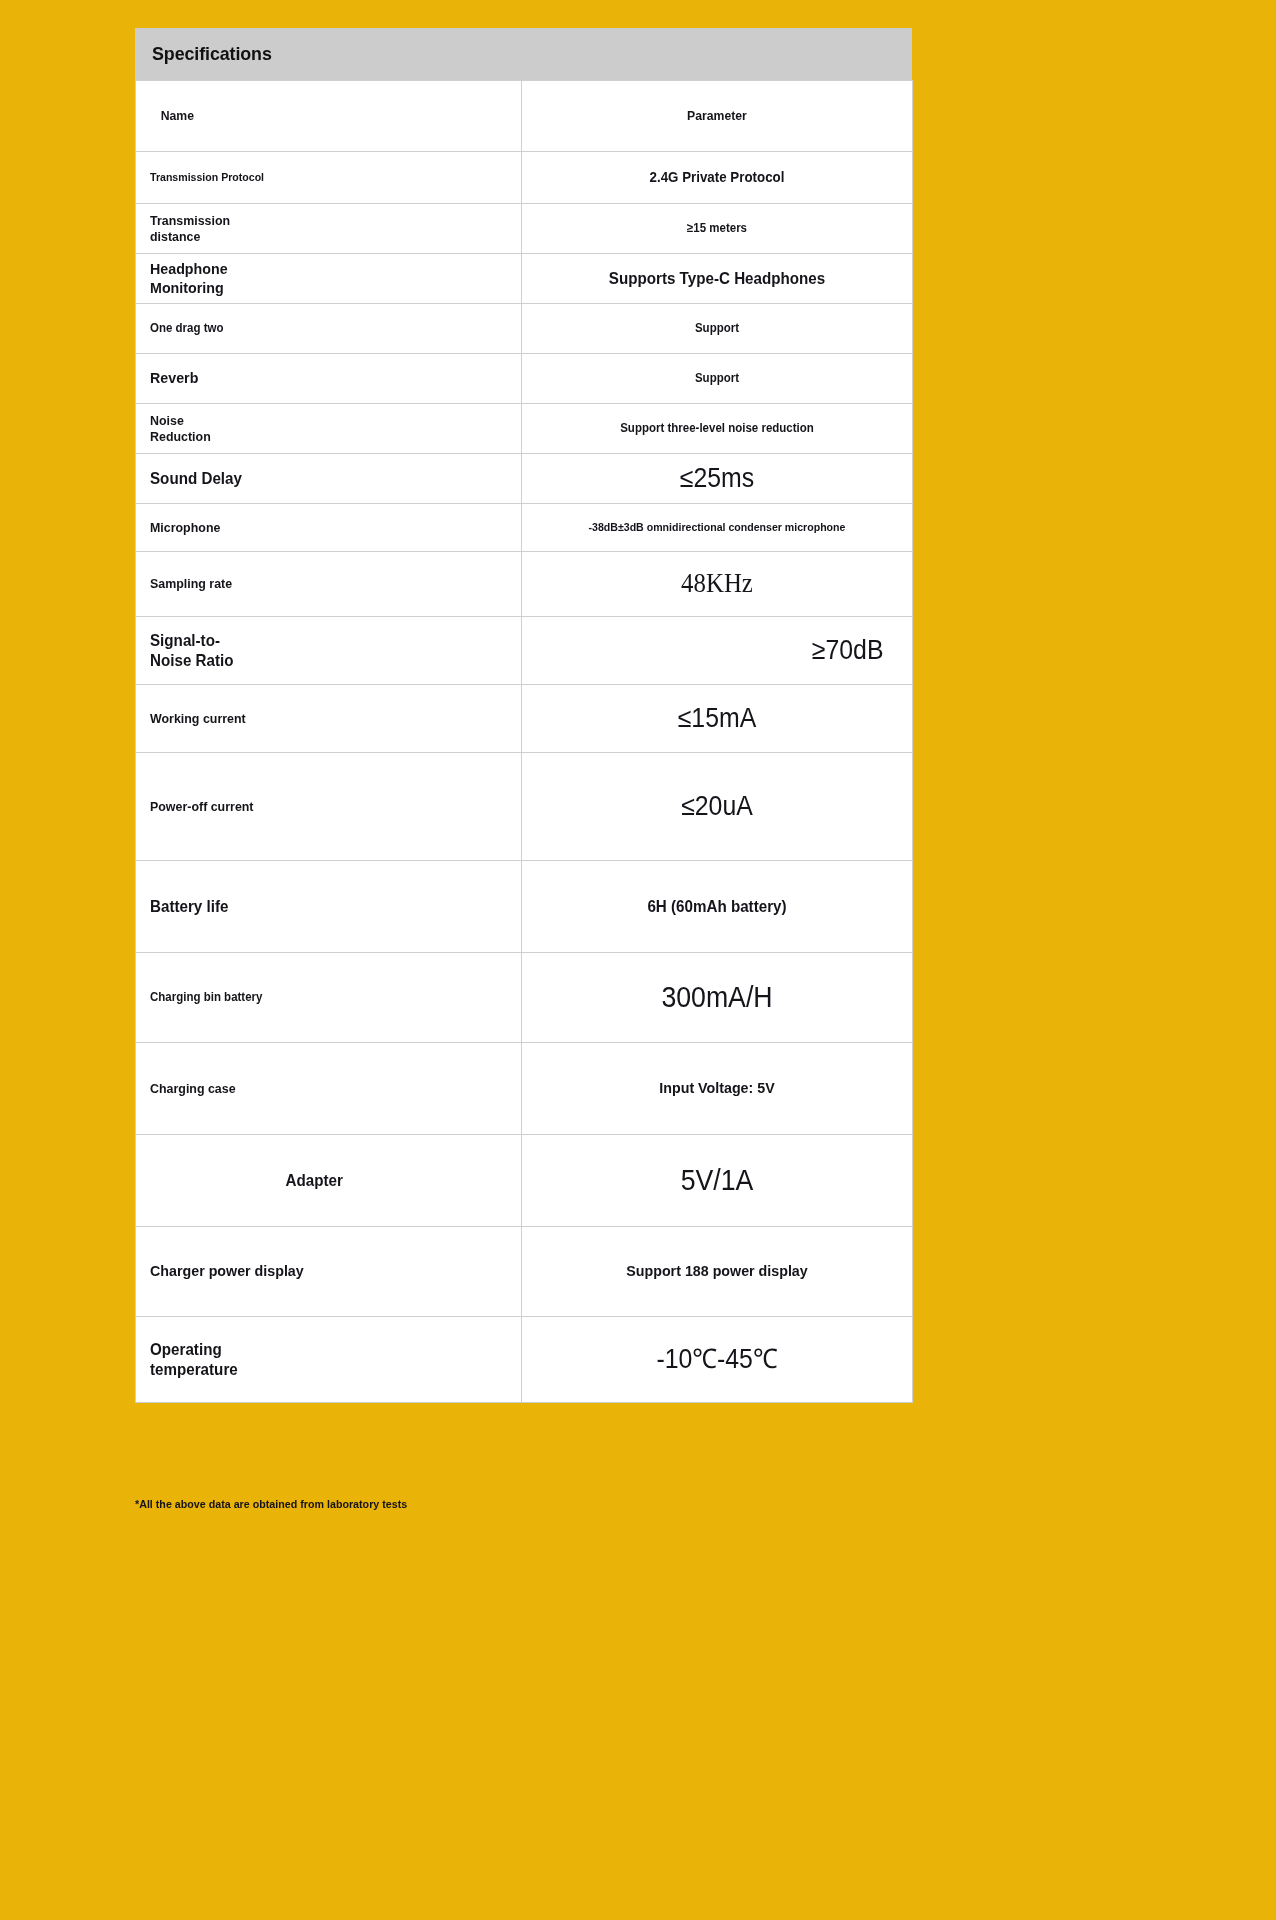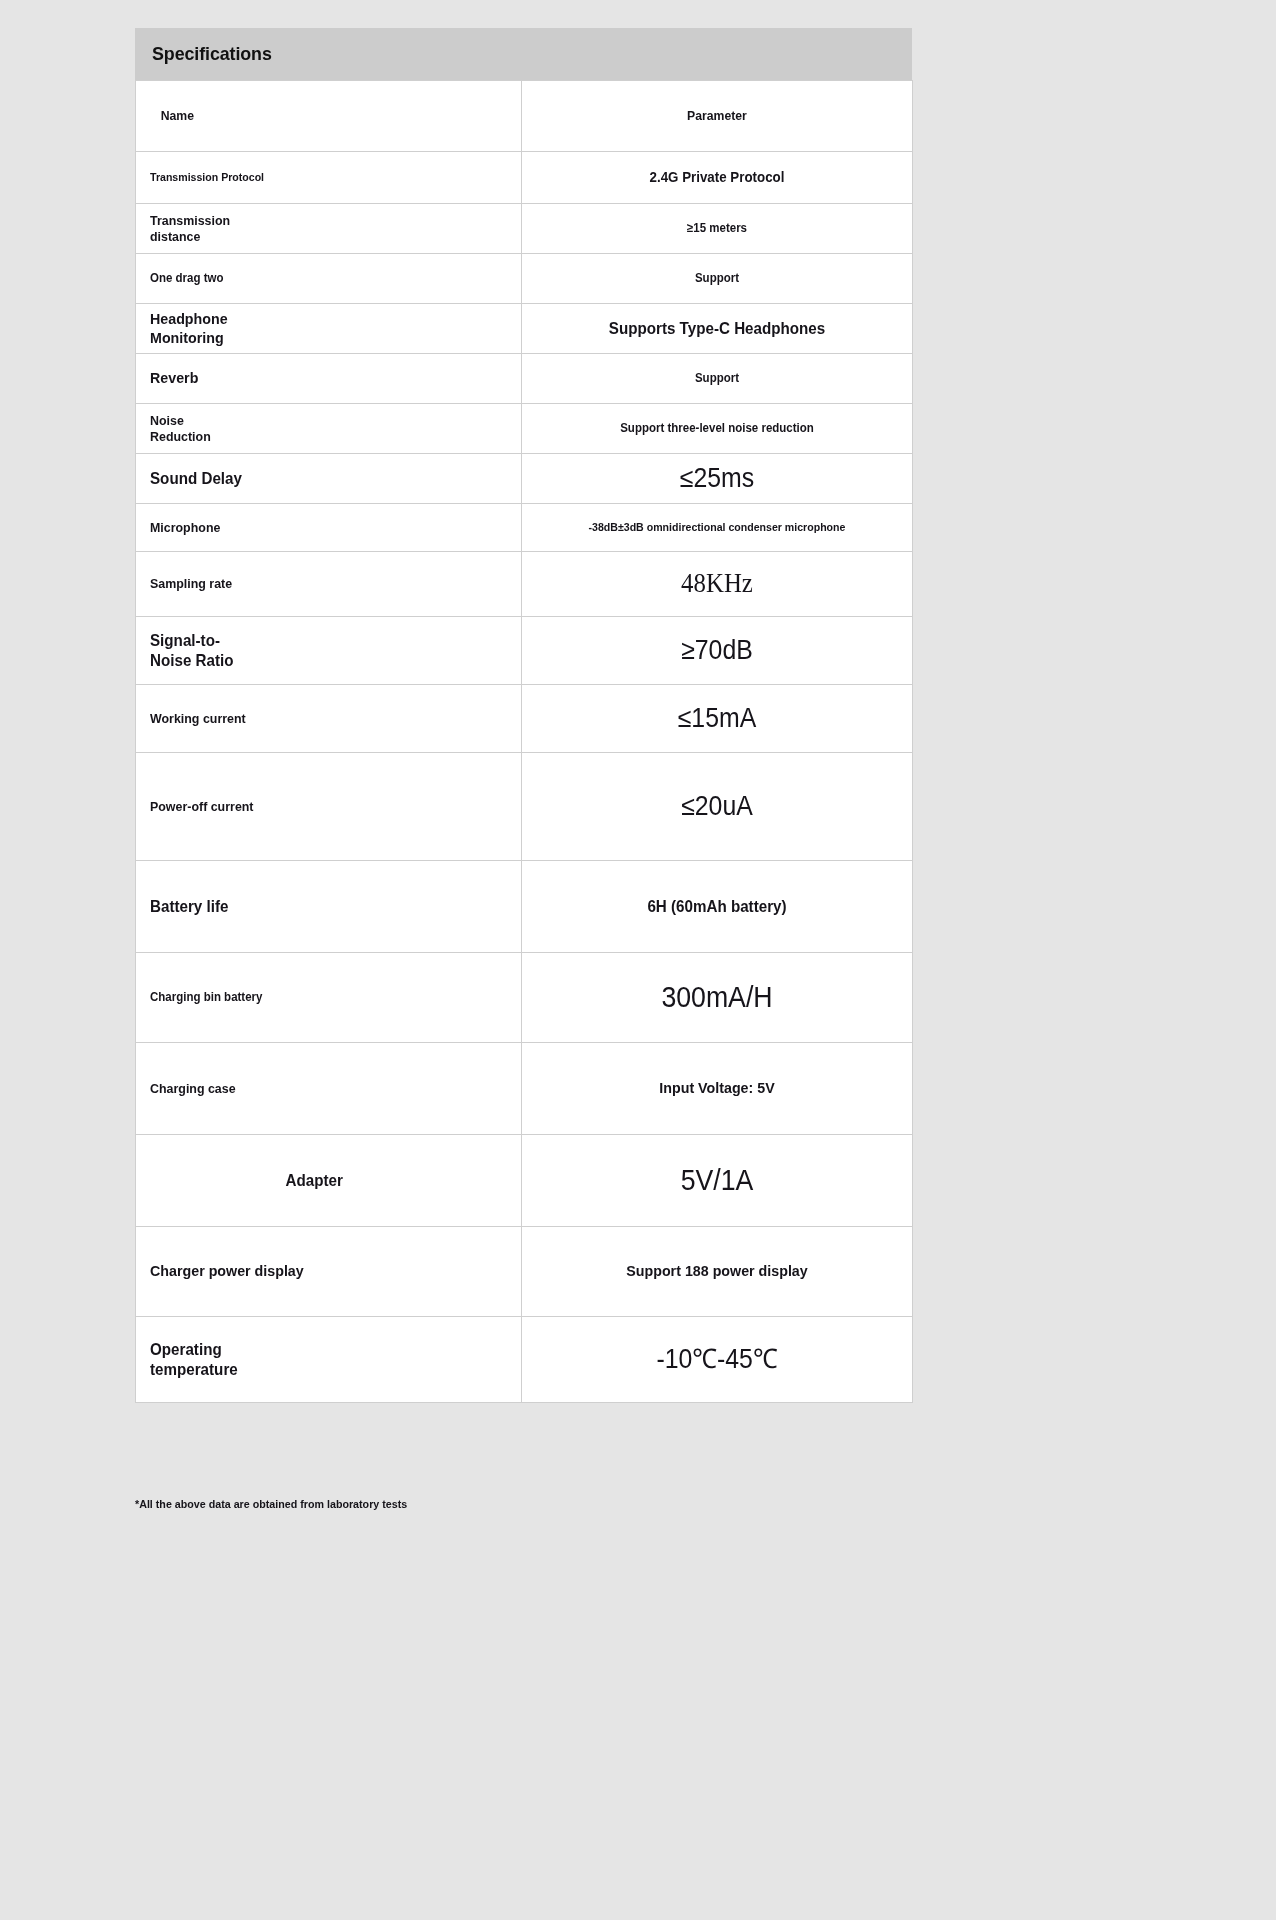--- a/index.html
+++ b/index.html
@@ -7,21 +7,21 @@
     width:1276px;
     height:1920px;
     background:#ffffff;
     font-family:"Liberation Sans", sans-serif;
     -webkit-font-smoothing:antialiased;
   }
   .page{
     position:relative;
     width:1276px;
     height:1920px;
-    background:#e5e5e5;
+    background:#eab308;
     box-sizing:border-box;
   }
   .spec-wrap{
     position:absolute;
     left:135px;
     top:28px;
     width:777px;
   }
   .spec-header{
     background:#cccccc;
@@ -128,33 +128,33 @@
             <td class="col-name" style="height: 50px;">
               <span class="t w-bold s-13">Transmission
 distance</span>
             </td>
             <td class="col-param" style="height: 50px;">
               <span class="t w-bold s-12">≥15 meters</span>
             </td>
           </tr>
           <tr>
             <td class="col-name" style="height: 50px;">
-              <span class="t w-bold s-12">One drag two</span>
-            </td>
-            <td class="col-param" style="height: 50px;">
-              <span class="t w-bold s-12">Support</span>
-            </td>
-          </tr>
-          <tr>
-            <td class="col-name" style="height: 50px;">
               <span class="t w-bold s-15">Headphone
 Monitoring</span>
             </td>
             <td class="col-param" style="height: 50px;">
               <span class="t w-bold s-16">Supports Type-C Headphones</span>
+            </td>
+          </tr>
+          <tr>
+            <td class="col-name" style="height: 50px;">
+              <span class="t w-bold s-12">One drag two</span>
+            </td>
+            <td class="col-param" style="height: 50px;">
+              <span class="t w-bold s-12">Support</span>
             </td>
           </tr>
           <tr>
             <td class="col-name" style="height: 50px;">
               <span class="t w-bold s-15">Reverb</span>
             </td>
             <td class="col-param" style="height: 50px;">
               <span class="t w-bold s-12">Support</span>
             </td>
           </tr>
@@ -189,21 +189,21 @@
             </td>
             <td class="col-param" style="height: 65px; font-family: Liberation Serif, serif;">
               <span class="t w-light s-26">48KHz</span>
             </td>
           </tr>
           <tr>
             <td class="col-name" style="height: 68px;">
               <span class="t w-bold s-16">Signal-to-
 Noise Ratio</span>
             </td>
-            <td class="col-param" style="height: 68px;">
+            <td class="col-param" style="height: 68px; text-align: right;">
               <span class="t w-light s-26">≥70dB</span>
             </td>
           </tr>
           <tr>
             <td class="col-name" style="height: 68px;">
               <span class="t w-bold s-13">Working current</span>
             </td>
             <td class="col-param" style="height: 68px;">
               <span class="t w-light s-26">≤15mA</span>
             </td>

